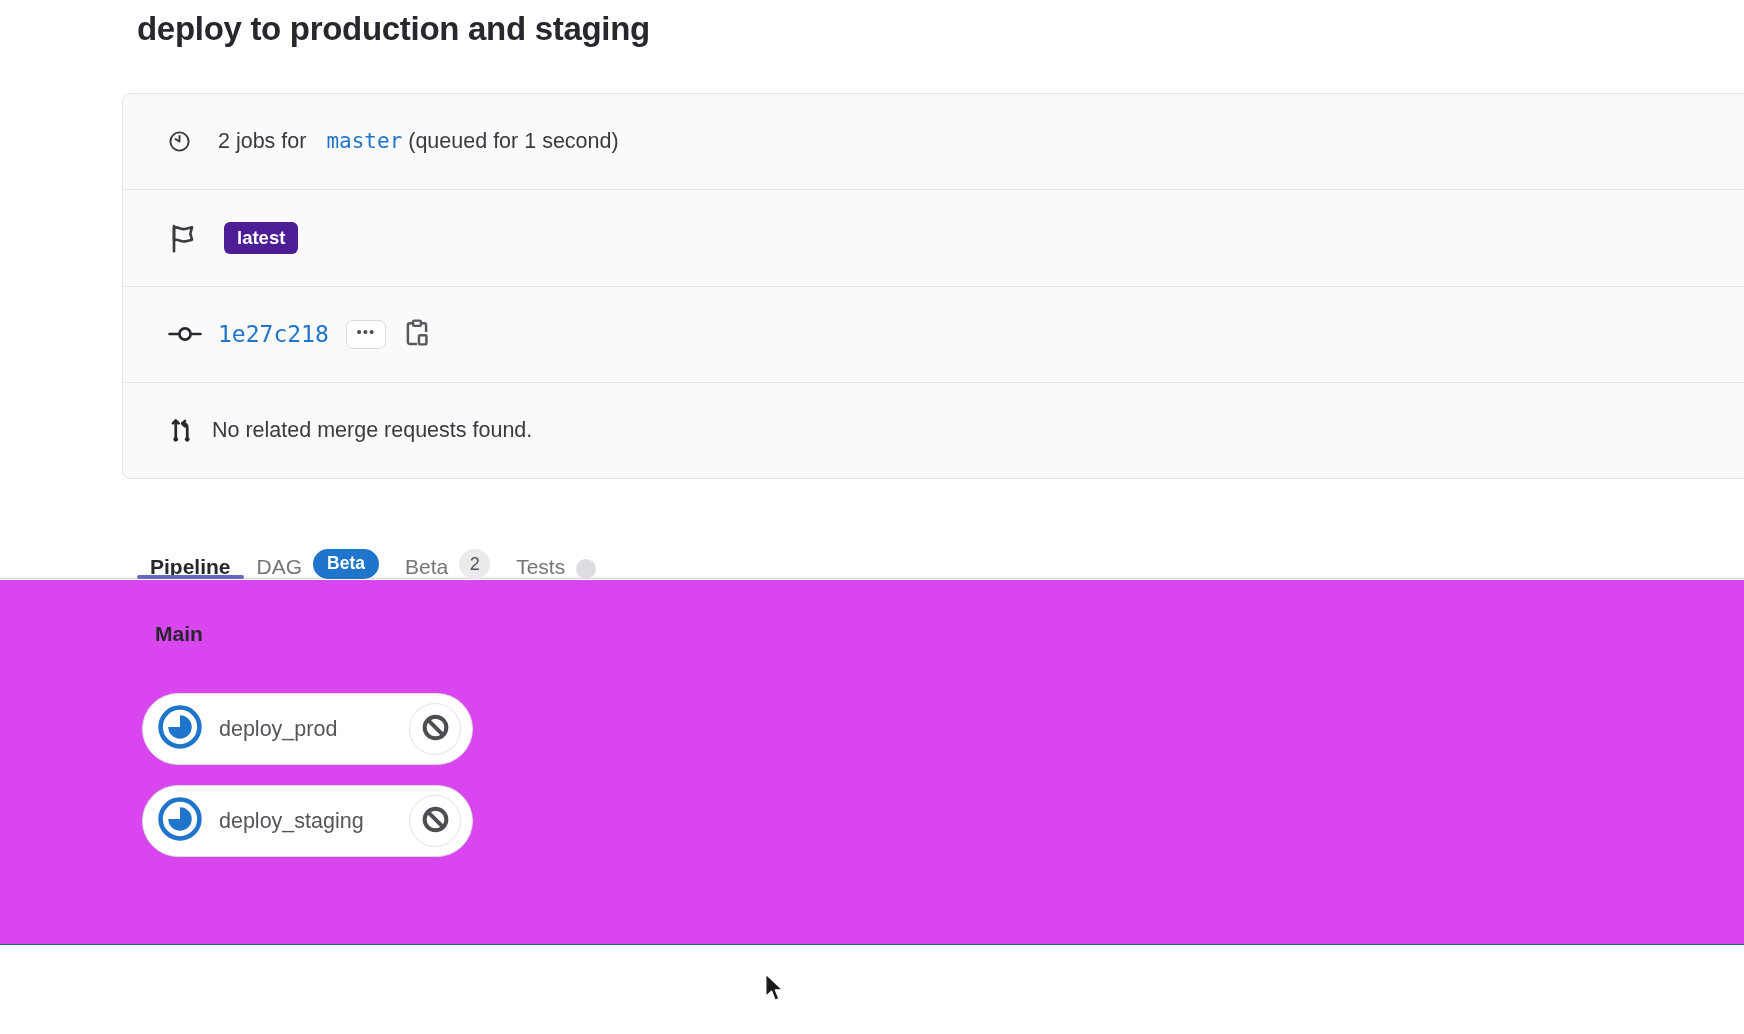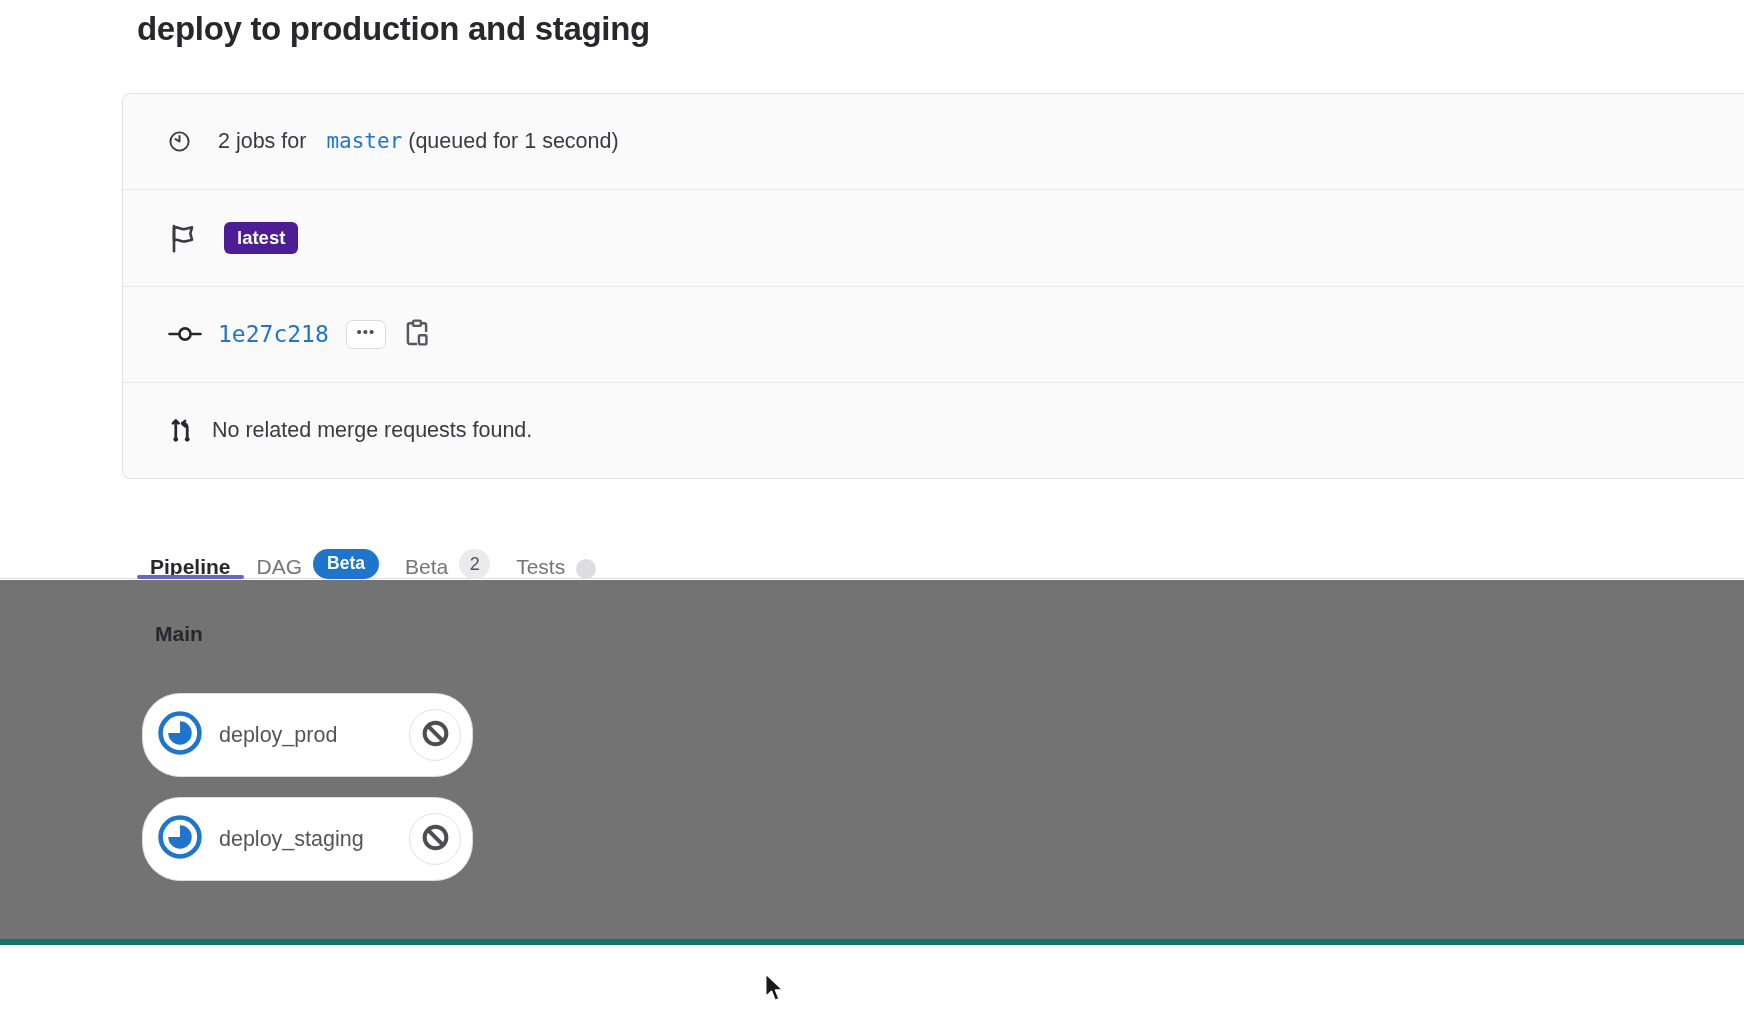--- a/index.html
+++ b/index.html
@@ -46,26 +46,26 @@
     background: #6666c4; border-radius: 3px; }
   .beta-pill { background: #1f75cb; color: #ffffff; font-weight: 700; font-size: 17.5px;
     padding: 4px 14px 5px; border-radius: 16px; }
   .count-badge { background: #ebebee; color: #535158; font-size: 18px; min-width: 31px;
     height: 30px; border-radius: 16px; display: flex; align-items: center;
     justify-content: center; padding: 0 8px; }
   .dot-badge { width: 20px; height: 20px; border-radius: 50%; background: #dddde1; }
 
   
   .graph-area { position: absolute; left: 0; top: 580px; width: 100%; height: 365px;
-    background: #737373; border-bottom: 6px solid #0f766e; }
+    background: #d946ef; border-bottom: 1px solid #0f766e; }
   .stage-title { position: absolute; left: 155px; top: 42px; font-size: 21px;
     font-weight: 700; color: #28272d; }
   .job-list { position: absolute; left: 142px; top: 113px; display: flex;
     flex-direction: column; gap: 20px; }
-  .job-pill { width: 331px; height: 84px; background: #ffffff; border: 1px solid #dcdcde;
+  .job-pill { width: 331px; height: 72px; background: #ffffff; border: 1px solid #dcdcde;
     border-radius: 38px; display: flex; align-items: center; padding: 0 11px 0 15px;
     cursor: pointer; }
   .job-name { margin-left: 17px; font-size: 21.5px; color: #55555a; }
   .cancel-btn { margin-left: auto; width: 52px; height: 52px; border-radius: 50%;
     background: #ffffff; border: 1px solid #e2e2e4; display: flex; align-items: center;
     justify-content: center; cursor: pointer; }
 
   .cursor { position: absolute; left: 763px; top: 972px; pointer-events: none; }
 </style>
 </head>

